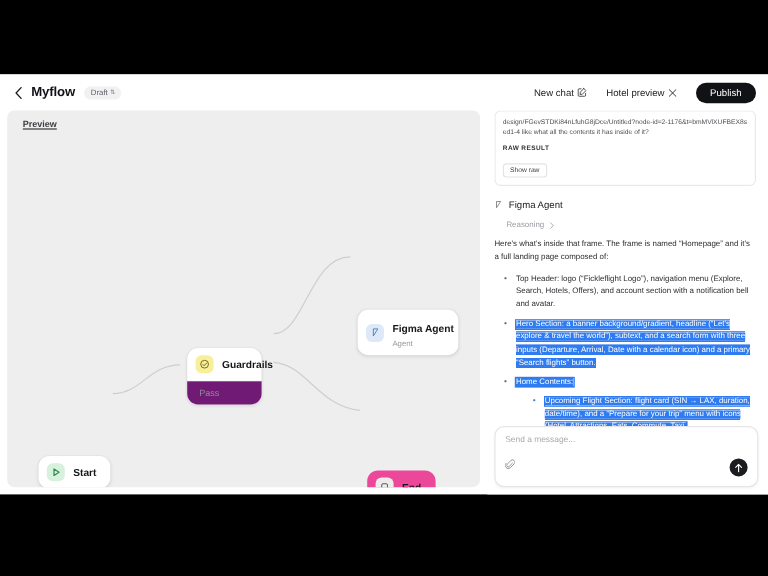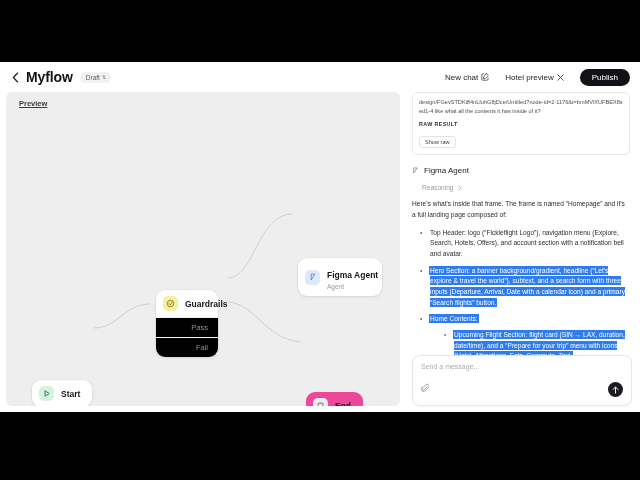--- a/index.html
+++ b/index.html
@@ -20,21 +20,21 @@
     display: flex; align-items: center;
     padding: 0 10px 0 8px;
     background: #fff;
   }
   .back-chevron {
     width: 14px; height: 14px; flex: 0 0 14px;
     display: flex; align-items: center; justify-content: center;
     color: #1d1d1f; margin-right: 4px;
   }
   .flow-title {
-    font-size: 14px; font-weight: bold; color: #111216;
+    font-size: 11px; font-weight: bold; color: #111216;
     letter-spacing: -0.1px; margin-right: 7px;
   }
   .draft-badge {
     display: inline-flex; align-items: center; gap: 2px;
     background: #f1f1f2; border-radius: 7px;
     padding: 2px 5px 2px 6px;
     font-size: 6.5px; color: #5e6066; white-space: nowrap;
   }
   .draft-badge .caret { font-size: 5px; line-height: 1; opacity: .8; }
   .topbar-spacer { flex: 1 1 auto; }
@@ -82,23 +82,23 @@
   .node-title { font-size: 8.5px; font-weight: bold; color: #15161a; white-space: nowrap; }
   .node-sub   { font-size: 6.5px; color: #97999f; margin-top: 1px; }
   
   #node-start { left: 26px; top: 288px; }
   #node-end   { left: 300px; top: 300px; }
   #node-end   { background: #ec4899; box-shadow: none; }
   #node-figma { left: 292px; top: 166px; width: 84px; }
   #node-guardrails { left: 150px; top: 198px; width: 62px; }
   .gr-row {
     font-size: 7.5px; color: #8e9096;
-    text-align: right; padding: 5px 10px;
+    padding: 5px 10px;
     border-top: .5px solid #f2f2f3;
-    background: #000000;
+    background: #701a75;
   }
   .gr-row:last-child { border-radius: 0 0 9px 9px; }
   
   .chat {
     flex: 1 1 auto; min-width: 0;
     display: flex; flex-direction: column;
     padding: 0 8px 6px 6px; background: #fff;
   }
   .chat-scroll { flex: 1 1 auto; overflow: hidden; padding-right: 2px; }
   .tool-card {
@@ -233,21 +233,20 @@
           <div class="node-head">
             <span class="badge yellow">
               <svg width="9" height="9" viewBox="0 0 12 12" fill="none">
                 <circle cx="6" cy="6" r="4.3" stroke="#6b5b12" stroke-width="1"></circle>
                 <path d="M4 6.2l1.5 1.5L8.3 4.6" stroke="#6b5b12" stroke-width="1" stroke-linecap="round" stroke-linejoin="round"></path>
               </svg>
             </span>
             <span class="node-title">Guardrails</span>
           </div>
           <div class="gr-row">Pass</div>
-          <div class="gr-row">Fail</div>
         </div>
 
         <div class="node" id="node-figma">
           <div class="node-head">
             <span class="badge blue">
               <svg width="8" height="8" viewBox="0 0 12 12" fill="none">
                 <path d="M3.2 1.6h5.6L3.2 10.4z" stroke="#3a6fb0" stroke-width="1" stroke-linejoin="round"></path>
               </svg>
             </span>
             <span>

